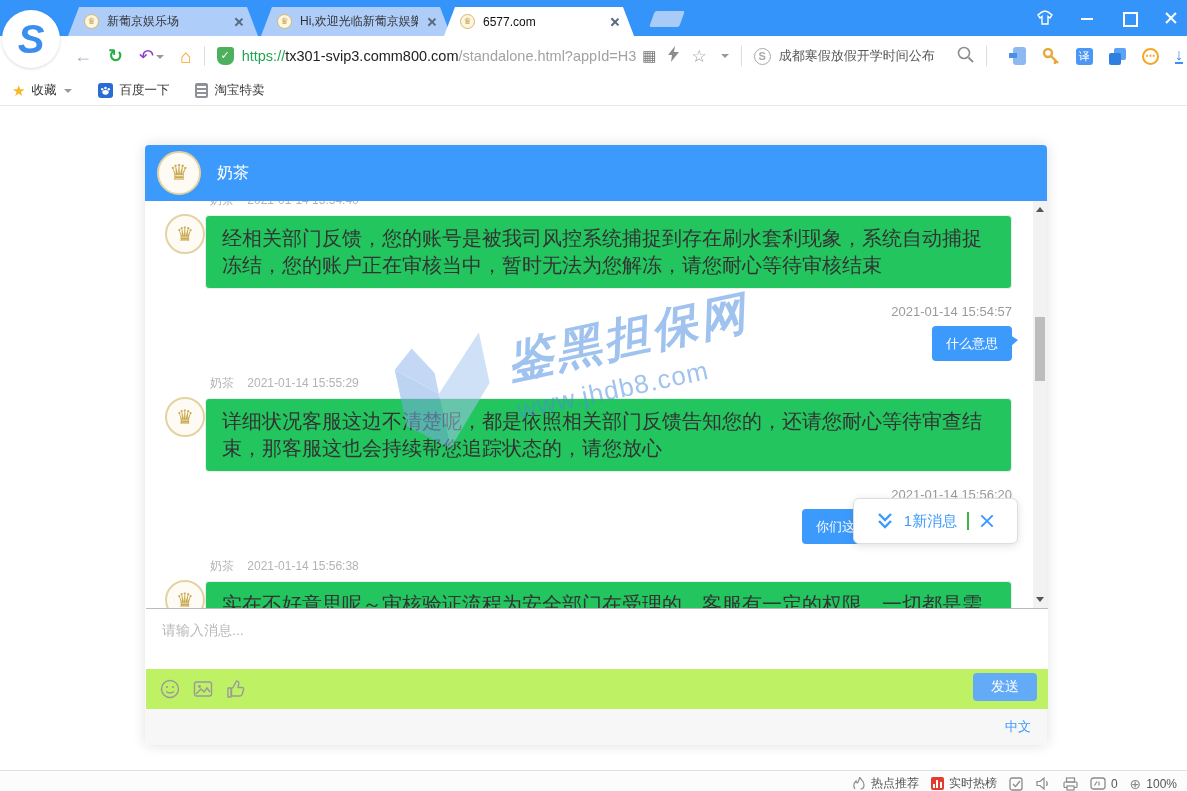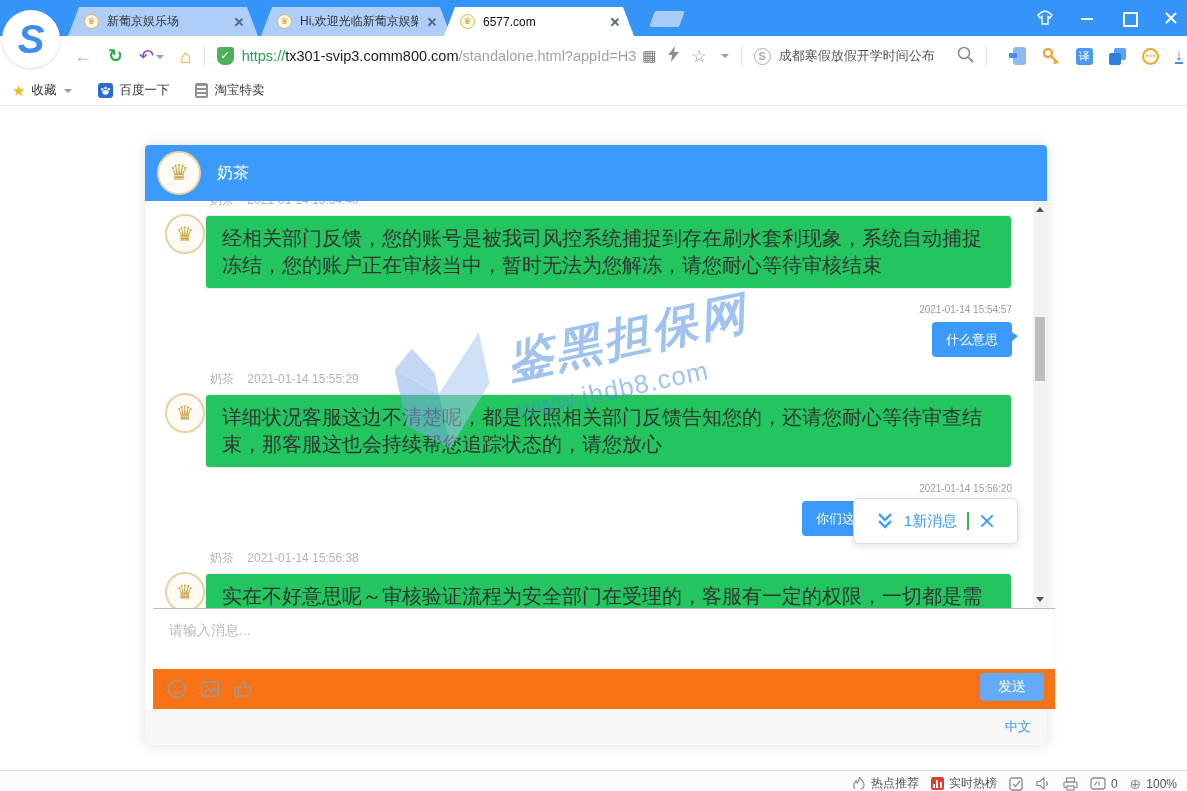--- a/index.html
+++ b/index.html
@@ -79,21 +79,21 @@
   .agent-name { color:#fff; font-size:16px; }
 
   .chat-area { position:absolute; left:0; top:56px; width:100%; height:407px; background:#fff; overflow:hidden; }
   .msgs { position:absolute; left:0; right:14px; top:-9px; }
   .m-meta { margin:0 0 6px 65px; font-size:12px; color:#b3b3b3; }
   .m-meta .m-name { margin-right:10px; color:#b3b3b3; }
   .agent-row { position:relative; margin-top:14px; }
   .agent-row .avatar.small { position:absolute; left:20px; top:22px; width:40px; height:40px; }
   .agent-row .avatar.small .crown { font-size:20px; }
   .a-bubble { margin:0 21px 0 60px; background:#22c55e; border:1px solid #ececec; border-radius:4px; padding:9px 16px; font-size:20px; color:#333; line-height:27px; }
-  .u-time { margin:15px 21px 0 0; text-align:right; font-size:10px; color:#9b9b9b; }
+  .u-time { margin:15px 21px 0 0; text-align:right; font-size:13px; color:#9b9b9b; }
   .u-row { display:flex; justify-content:flex-end; margin:7px 21px 0 0; }
   .u-bubble { position:relative; background:#3d9afd; color:#fff; font-size:13px; padding:8px 14px; border-radius:4px; line-height:19px; }
   .u-bubble .tail { position:absolute; right:-6px; top:9px; width:0; height:0; border-top:5px solid transparent; border-bottom:7px solid transparent; border-left:8px solid #3d9afd; }
 
   .scrollbar { position:absolute; right:0; top:0; width:14px; height:100%; background:#f2f2f2; }
   .sb-up,.sb-down { position:absolute; left:3px; width:0; height:0; border-left:4px solid transparent; border-right:4px solid transparent; }
   .sb-up { top:6px; border-bottom:5px solid #555; }
   .sb-down { bottom:6px; border-top:5px solid #555; }
   .sb-thumb { position:absolute; left:2px; top:116px; width:10px; height:64px; background:#bdbdbd; }
 
@@ -102,21 +102,21 @@
   .wm-title { font-size:46px; font-weight:bold; font-style:italic; letter-spacing:3px; white-space:nowrap; }
   .wm-url { font-size:26px; margin-top:2px; letter-spacing:1px; }
 
   .notif-pop { position:absolute; left:708px; top:297px; width:165px; height:46px; background:#fff; border:1px solid #ddd; border-radius:6px; box-shadow:0 2px 8px rgba(0,0,0,.12); display:flex; align-items:center; justify-content:center; gap:10px; z-index:10; }
   .notif-label { color:#3d9afd; font-size:15px; }
   .notif-sep { width:2px; height:18px; background:#3bb54a; }
   .notif-x { position:relative; width:16px; height:16px; cursor:pointer; }
   .notif-x::before,.notif-x::after { content:""; position:absolute; left:7px; top:0; width:2px; height:16px; background:#3d9afd; }
   .notif-x::before { transform:rotate(45deg); } .notif-x::after { transform:rotate(-45deg); }
 
-  .composer { position:absolute; left:8px; top:463px; width:100%; height:101px; border-top:1px solid #bbb; background:#f97316; }
+  .composer { position:absolute; left:1px; top:463px; width:100%; height:101px; border-top:1px solid #bbb; background:#bef264; }
   .composer textarea { position:absolute; left:0; top:0; width:100%; height:60px; border:none; outline:none; resize:none; padding:13px 16px; font-size:14px; color:#333; font-family:inherit; }
   .composer textarea::placeholder { color:#b9b9b9; }
   .comp-icons { position:absolute; left:14px; bottom:10px; display:flex; align-items:center; gap:13px; }
   .comp-icons svg { display:block; cursor:pointer; }
   .send-btn { position:absolute; right:11px; bottom:8px; width:64px; height:28px; background:#63aaf7; border:none; border-radius:4px; color:#fff; font-size:14px; cursor:pointer; font-family:inherit; }
   .chat-footer { position:absolute; left:0; top:564px; width:100%; height:36px; background:#f7f7f7; border-radius:0 0 4px 4px; display:flex; align-items:center; justify-content:flex-end; padding-right:16px;font-family:Liberation Serif, serif; }
   .lang-link { color:#3d9afd; font-size:13px; cursor:pointer; }
 
   
   .statusbar { position:absolute; left:0; top:770px; width:1187px; height:26px; background:#fcfcfc; border-top:1px solid #e0e0e0; display:flex; align-items:center; font-size:12px; color:#555; padding:0 10px; }

